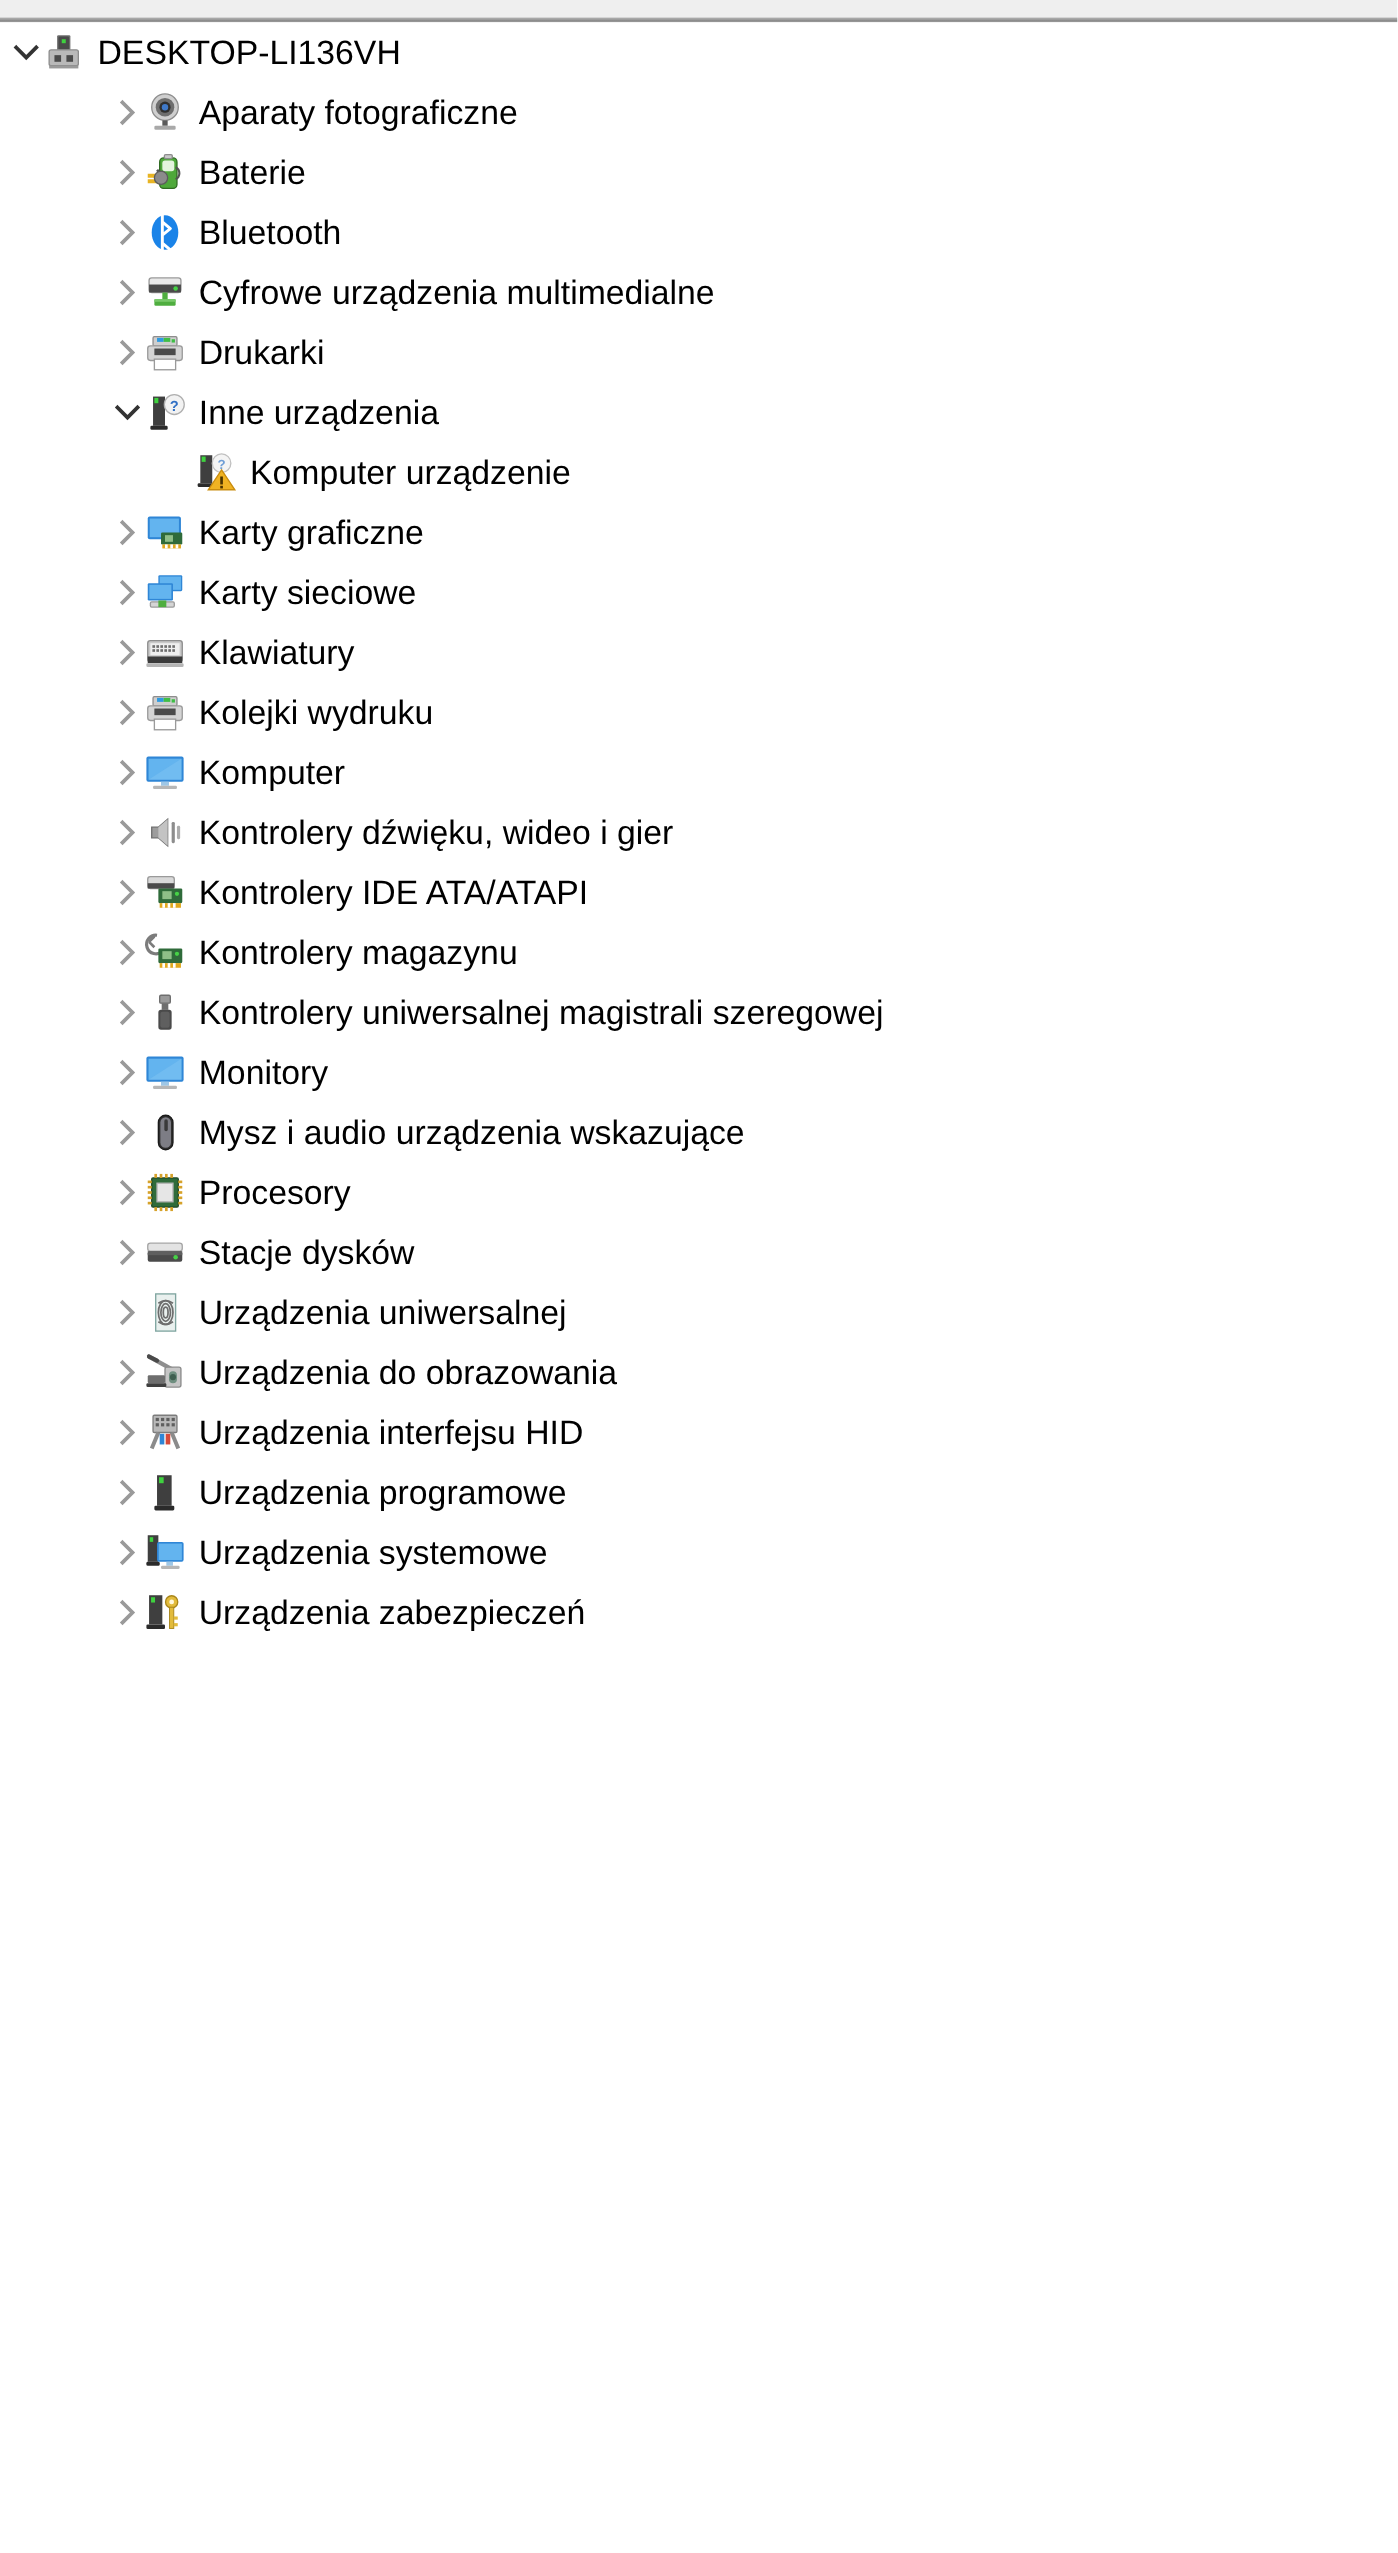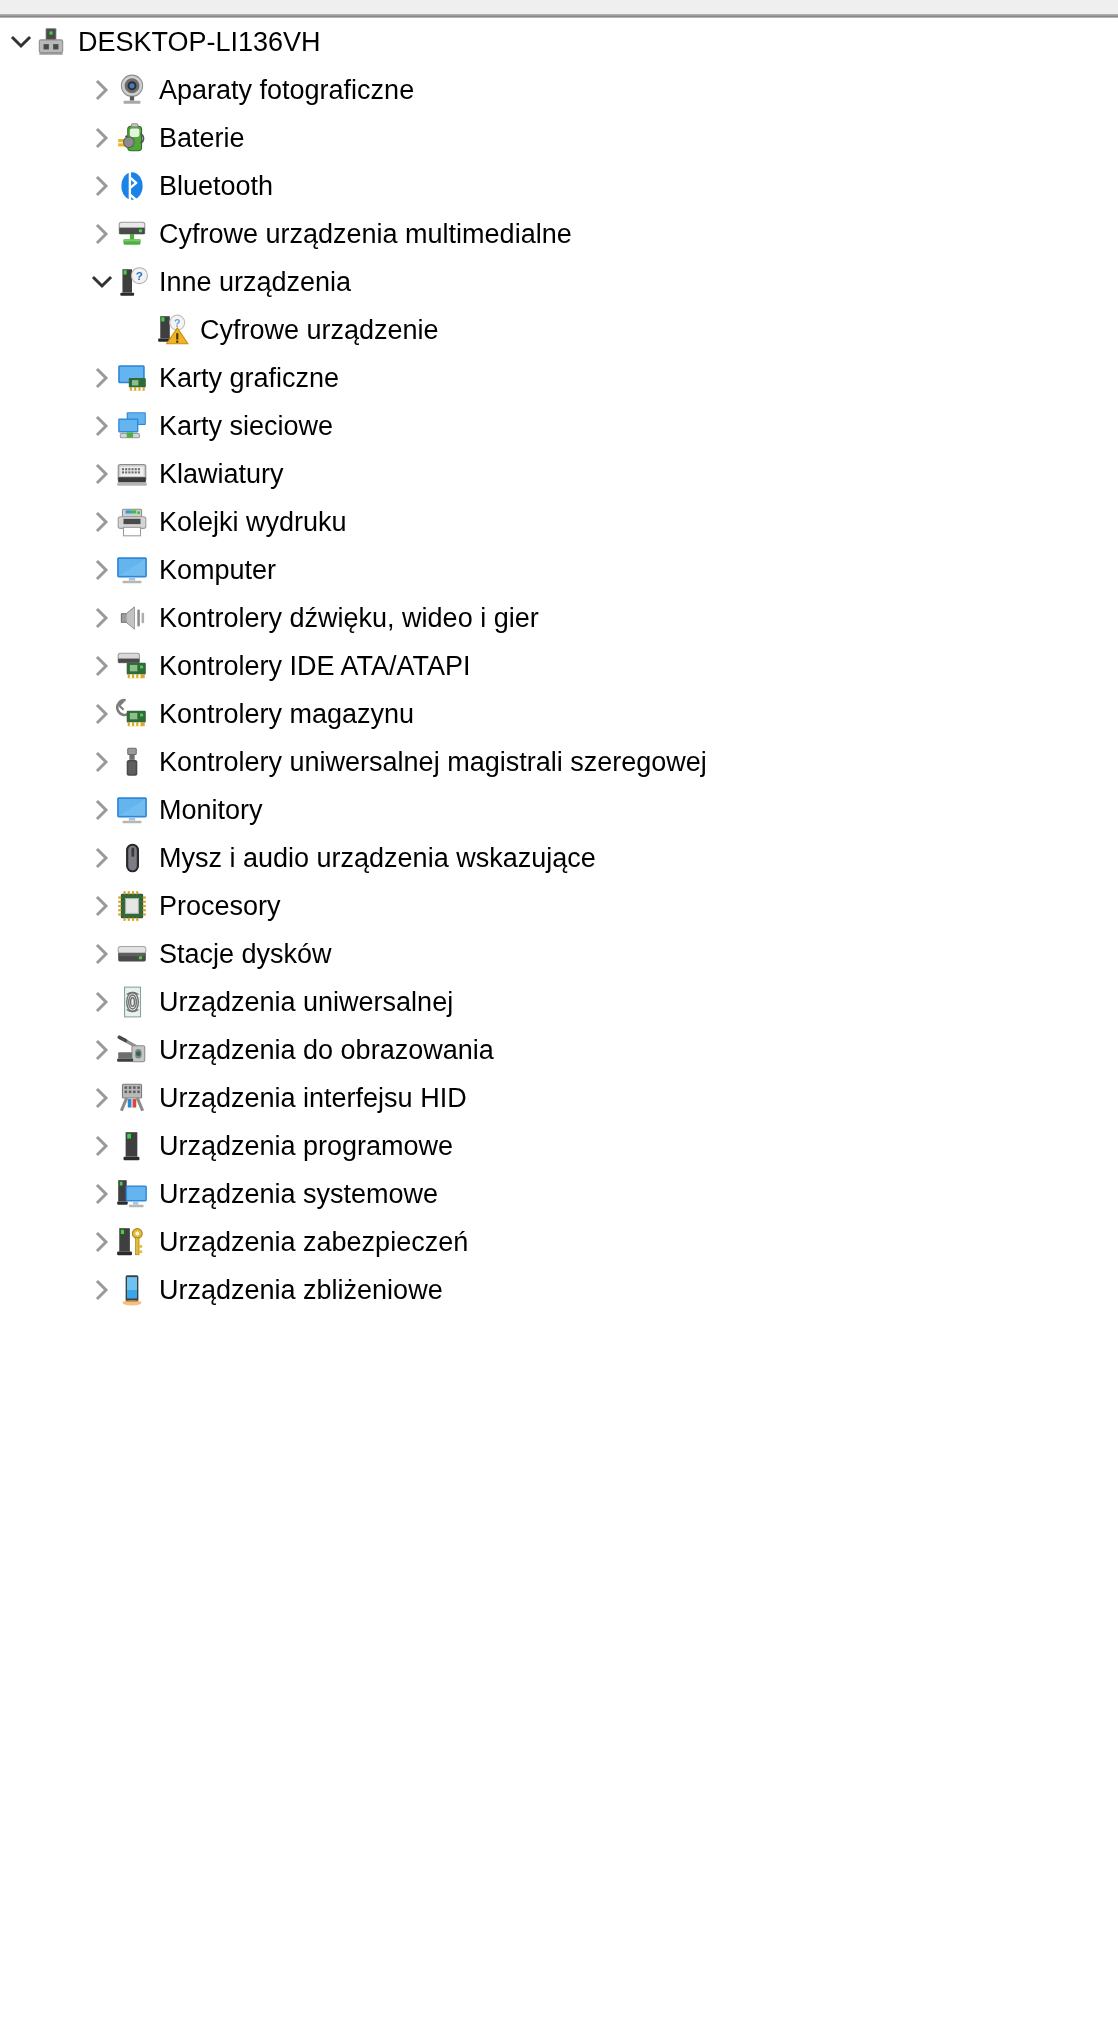--- a/index.html
+++ b/index.html
@@ -160,20 +160,39 @@
       <rect x="14" y="16" width="4" height="6" fill="#4fae3f"></rect>
       <rect x="8" y="21" width="16" height="5" rx="1" fill="#4fae3f"></rect>
       <rect x="8" y="21" width="16" height="2" fill="#78c96a"></rect>
     </svg>
         </span>
         <span class="label">Cyfrowe urządzenia multimedialne</span>
       </div>
       <div class="row lvl1">
         <span class="chev">
           <svg viewBox="0 0 26 26" xmlns="http://www.w3.org/2000/svg">
+            <path d="M9 5 L17 13 L9 21" fill="none" stroke="#9a9a9a" stroke-width="3" stroke-linecap="square" stroke-linejoin="miter"></path>
+          </svg>
+        </span>
+        <span class="ico">
+          <svg viewBox="0 0 32 32" xmlns="http://www.w3.org/2000/svg">
+      <rect x="7" y="4" width="18" height="7" rx="1" fill="#cfcfcf" stroke="#8d8d8d"></rect>
+      <rect x="10" y="5" width="5" height="3" fill="#2f9ae0"></rect>
+      <rect x="15" y="5" width="5" height="3" fill="#3fbe46"></rect>
+      <rect x="21" y="6" width="2.5" height="2.5" fill="#3fbe46"></rect>
+      <rect x="3" y="11" width="26" height="11" rx="2" fill="#d4d4d4" stroke="#9a9a9a"></rect>
+      <rect x="8" y="13" width="16" height="5" fill="#4a4a4a"></rect>
+      <rect x="8" y="21" width="16" height="8" fill="#ffffff" stroke="#9a9a9a"></rect>
+    </svg>
+        </span>
+        <span class="label">Drukarki</span>
+      </div>
+      <div class="row lvl1">
+        <span class="chev">
+          <svg viewBox="0 0 26 26" xmlns="http://www.w3.org/2000/svg">
             <path d="M5 9 L13 17 L21 9" fill="none" stroke="#333333" stroke-width="3" stroke-linecap="square" stroke-linejoin="miter"></path>
           </svg>
         </span>
         <span class="ico">
           <svg viewBox="0 0 32 32" xmlns="http://www.w3.org/2000/svg">
       <rect x="7" y="4" width="9" height="22" fill="#3f3f3f"></rect>
       <rect x="8" y="5" width="3" height="4" fill="#3fd23f"></rect>
       <rect x="5" y="26" width="13" height="3" rx="1" fill="#2b2b2b"></rect>
       <circle cx="23" cy="10" r="7.5" fill="#f2f2f2" stroke="#b0b0b0"></circle>
       <text x="23" y="14.5" font-family="Liberation Sans, sans-serif" font-size="11" font-weight="bold" fill="#2f6fc4" text-anchor="middle">?</text>
@@ -188,21 +207,21 @@
       <rect x="4" y="3" width="9" height="21" fill="#3f3f3f"></rect>
       <rect x="5" y="4" width="3" height="4" fill="#3fd23f"></rect>
       <rect x="2" y="24" width="13" height="3" rx="1" fill="#2b2b2b"></rect>
       <circle cx="20" cy="9" r="7" fill="#f4f4f4" stroke="#c0c0c0"></circle>
       <text x="20" y="13" font-family="Liberation Sans, sans-serif" font-size="10" font-weight="bold" fill="#6f9ed6" text-anchor="middle">?</text>
       <path d="M20 14 L30 29 L10 29 Z" fill="#f0b323" stroke="#c98d10" stroke-width="1"></path>
       <rect x="19" y="19" width="2" height="6" fill="#4a3300"></rect>
       <rect x="19" y="26" width="2" height="2" fill="#4a3300"></rect>
     </svg>
         </span>
-        <span class="label">Cyfrowe urządzenie</span>
+        <span class="label">Komputer urządzenie</span>
       </div>
       <div class="row lvl1">
         <span class="chev">
           <svg viewBox="0 0 26 26" xmlns="http://www.w3.org/2000/svg">
             <path d="M9 5 L17 13 L9 21" fill="none" stroke="#9a9a9a" stroke-width="3" stroke-linecap="square" stroke-linejoin="miter"></path>
           </svg>
         </span>
         <span class="ico">
           <svg viewBox="0 0 32 32" xmlns="http://www.w3.org/2000/svg">
       <rect x="3" y="4" width="25" height="17" rx="1.5" fill="#2f86d6"></rect>
@@ -570,31 +589,15 @@
       <rect x="2" y="25" width="14" height="3.5" rx="1" fill="#2b2b2b"></rect>
       <circle cx="21" cy="8" r="4.6" fill="#e2bb3c" stroke="#a9861a"></circle>
       <circle cx="21" cy="8" r="1.8" fill="#fff8de"></circle>
       <rect x="19.4" y="12" width="3.2" height="16" fill="#e2bb3c" stroke="#a9861a" stroke-width=".7"></rect>
       <rect x="22.6" y="19" width="3" height="2.4" fill="#e2bb3c"></rect>
       <rect x="22.6" y="24" width="3" height="2.4" fill="#e2bb3c"></rect>
     </svg>
         </span>
         <span class="label">Urządzenia zabezpieczeń</span>
       </div>
-      <div class="row lvl1">
-        <span class="chev">
-          <svg viewBox="0 0 26 26" xmlns="http://www.w3.org/2000/svg">
-            <path d="M9 5 L17 13 L9 21" fill="none" stroke="#9a9a9a" stroke-width="3" stroke-linecap="square" stroke-linejoin="miter"></path>
-          </svg>
-        </span>
-        <span class="ico">
-          <svg viewBox="0 0 32 32" xmlns="http://www.w3.org/2000/svg">
-      <rect x="10" y="2" width="12" height="25" rx="1.5" fill="#3f3f3f"></rect>
-      <rect x="11.3" y="4" width="9.4" height="20" fill="#3aa5e8"></rect>
-      <rect x="11.3" y="4" width="9.4" height="12" fill="#6cc2f0"></rect>
-      <ellipse cx="16" cy="28" rx="9" ry="2.6" fill="#f2a44a" opacity=".7"></ellipse>
-    </svg>
-        </span>
-        <span class="label">Urządzenia zbliżeniowe</span>
-      </div>
     </div>
 
 </div>
 
 </body></html>

